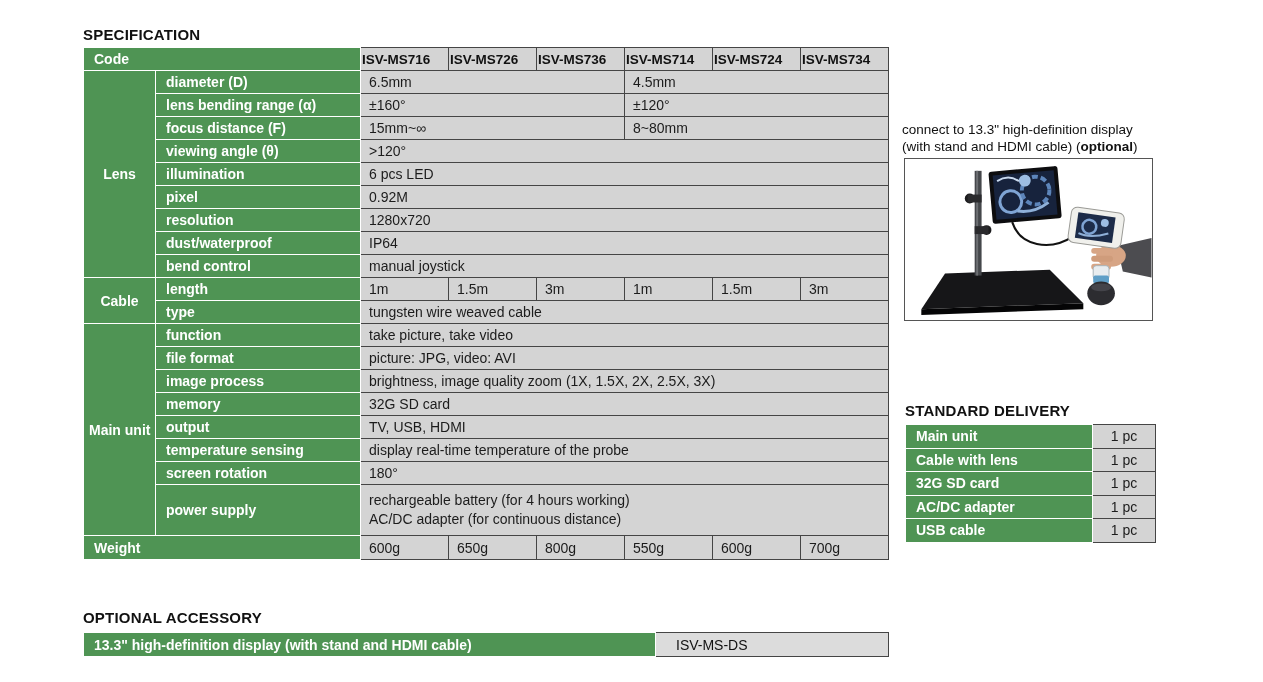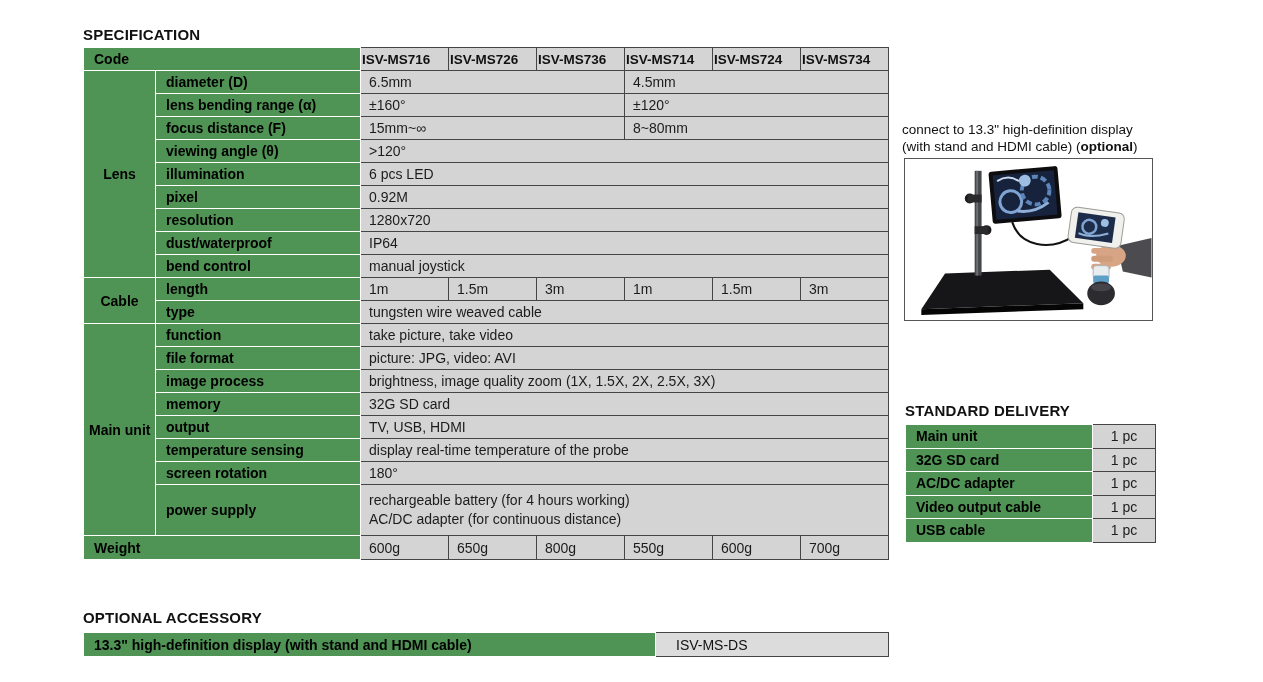--- a/index.html
+++ b/index.html
@@ -19,21 +19,21 @@
     position: absolute;
     left: 83px; top: 47px;
     width: 805px;
     border-collapse: collapse;
     table-layout: fixed;
     font-size: 14px;
   }
   table.spec td { vertical-align: middle; overflow: hidden; white-space: nowrap; }
   td.g {
     background: #4f9454;
-    color: #000000;
+    color: #ffffff;
     font-weight: bold;
     border: 1px solid #ffffff;
     padding: 2px 4px 2px 10px;
   }
   td.grp { text-align: center; padding: 2px 5px; white-space: normal; line-height: 16px; }
   td.d {
     background: #d4d4d4;
     border: 1px solid #454545;
     padding: 2px 4px 2px 8px;
     color: #1c1c1c;
@@ -285,29 +285,29 @@
   <colgroup>
       <col style="width:187px">
       <col style="width:63px">
     </colgroup>
   <tbody>
       <tr>
     <td class="g">Main unit</td>
     <td class="d qty">1 pc</td>
   </tr>
   <tr>
+    <td class="g">Cable with lens</td>
+    <td class="d qty">1 pc</td>
+  </tr>
+  <tr>
     <td class="g">32G SD card</td>
     <td class="d qty">1 pc</td>
   </tr>
   <tr>
     <td class="g">AC/DC adapter</td>
-    <td class="d qty">1 pc</td>
-  </tr>
-  <tr>
-    <td class="g">Video output cable</td>
     <td class="d qty">1 pc</td>
   </tr>
   <tr>
     <td class="g">USB cable</td>
     <td class="d qty">1 pc</td>
   </tr>
 </tbody>
   </table>
 
 <div class="section-heading" style="left:83px; top:609px;">OPTIONAL ACCESSORY</div>

